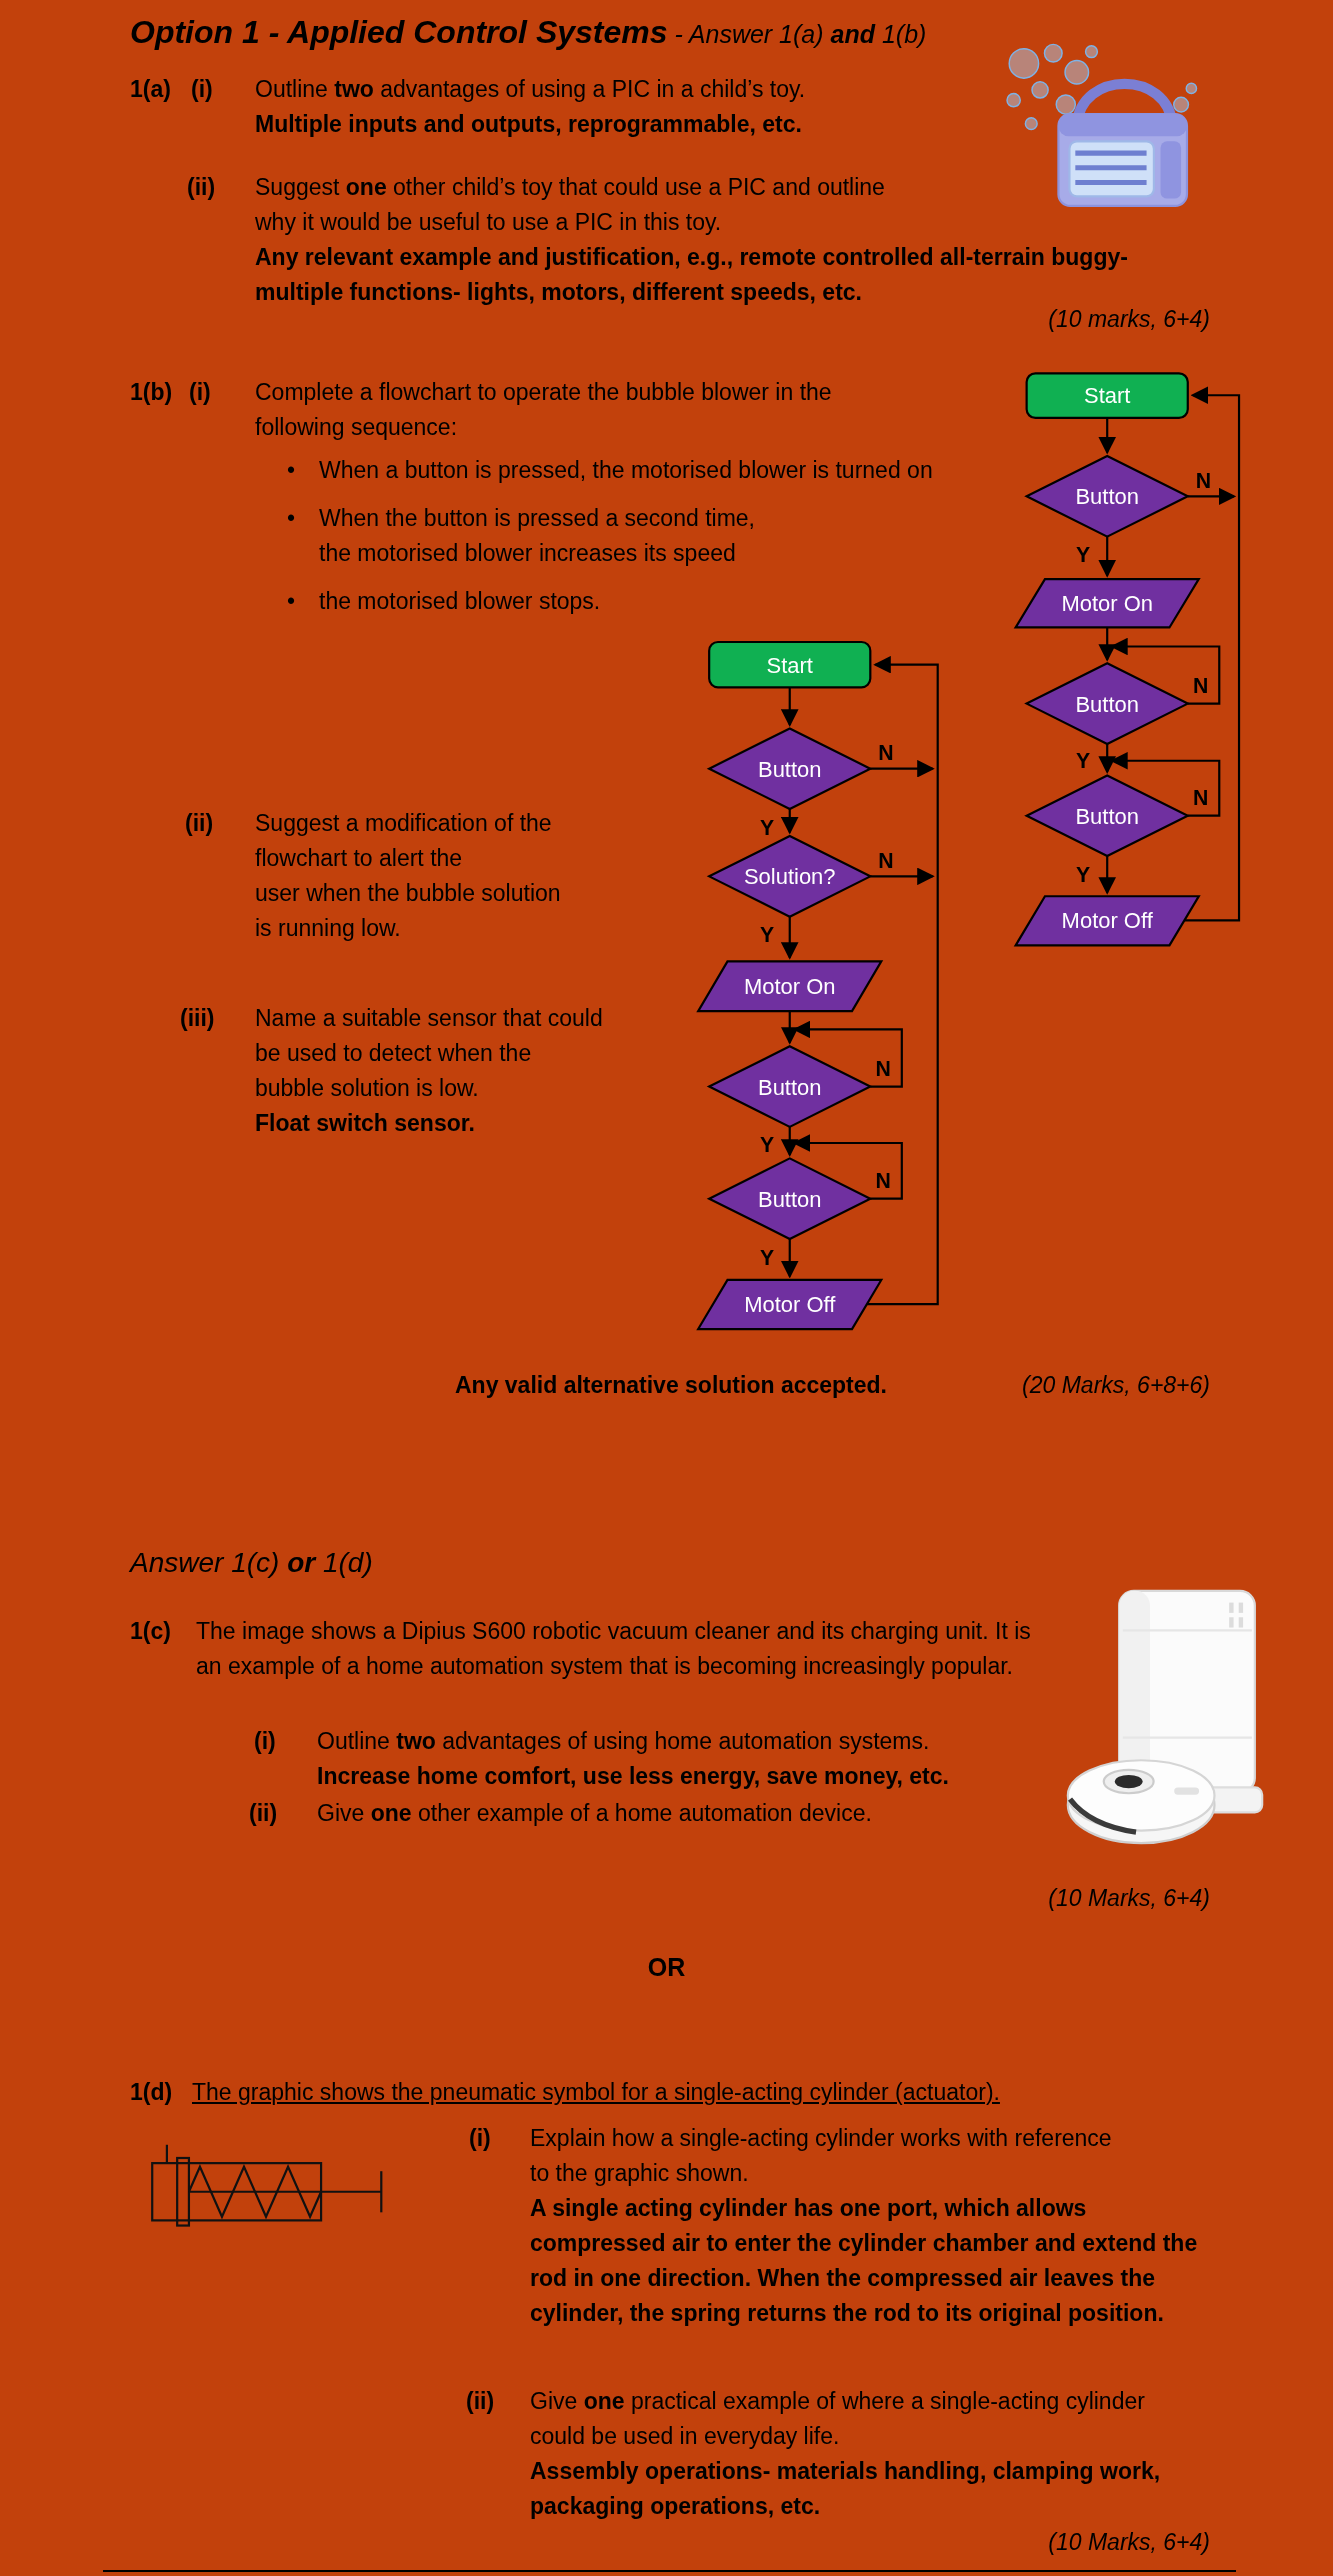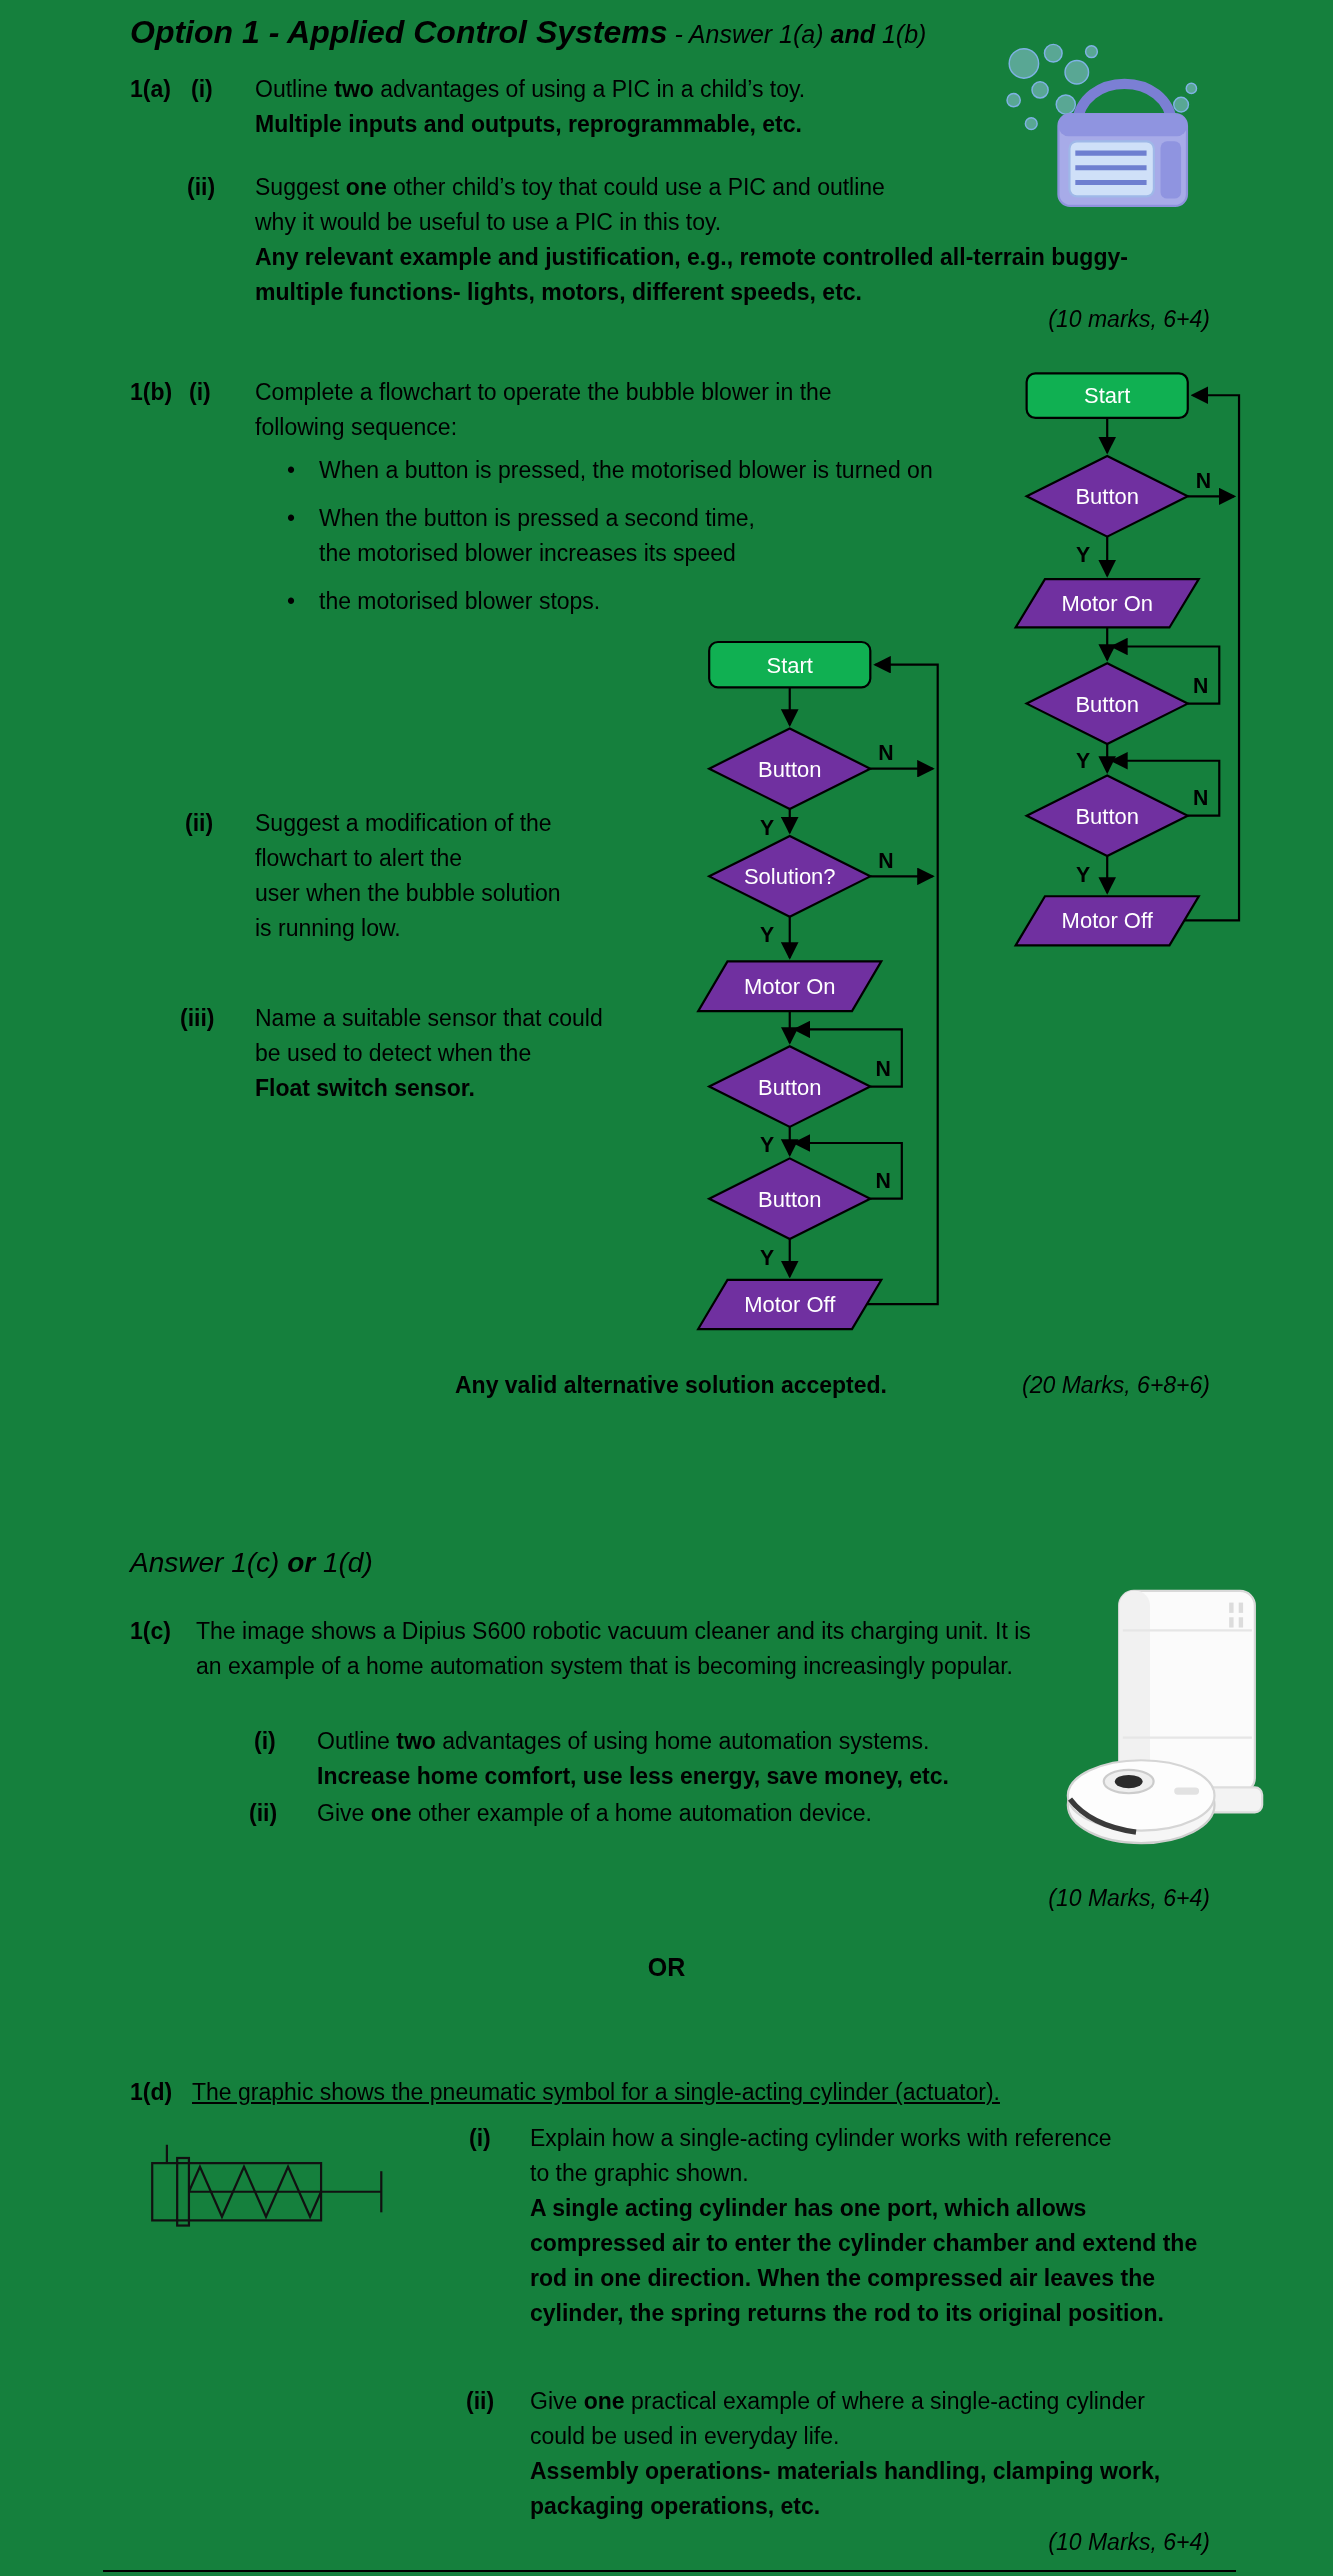--- a/index.html
+++ b/index.html
@@ -1,17 +1,17 @@
 <!DOCTYPE html>
 <html style="font-size:11.7px"><head>
 <meta charset="utf-8">
 <style>
   html,body{margin:0;padding:0;background:#e8e8e8;}
   .page{
-    position:relative;width:1333px;height:2576px;background:#15803d;
+    position:relative;width:1333px;height:2576px;background:#c2410c;
     font-family:"Liberation Sans",sans-serif;color:#000;
     font-size:23px;line-height:35px;margin:0 auto;overflow:hidden;
   }
   .abs{position:absolute;}
   .b{font-weight:700;}
   .i{font-style:italic;}
   .line{display:block;}
   .qnum{font-weight:700;}
   .qlabel{font-weight:700;}
   .marks{position:absolute;font-style:italic;}
@@ -117,20 +117,21 @@
     <span class="line">Suggest a modification of the</span>
     <span class="line">flowchart to alert the</span>
     <span class="line">user when the bubble solution</span>
     <span class="line">is running low.</span>
   </div>
 
   <div class="abs qlabel" style="left:180px;top:1001px;">(iii)</div>
   <div class="abs" style="left:255px;top:1001px;width:528px;">
     <span class="line">Name a suitable sensor that could</span>
     <span class="line">be used to detect when the</span>
+    <span class="line">bubble solution is low.</span>
     <span class="line b">Float switch sensor.</span>
   </div>
 
   <svg class="abs" style="left:1001px;top:363px;font-size:31px" width="271" height="608" viewBox="0 0 370 830">
     <defs>
       <marker id="arA" markerWidth="8" markerHeight="8" refX="7" refY="4" orient="auto">
         <path d="M0,0 L8,4 L0,8 Z" fill="#000"></path>
       </marker>
     </defs>
     <path class="fl" d="M250 761 H325 V44 H262" marker-end="url(#arA)"></path>

